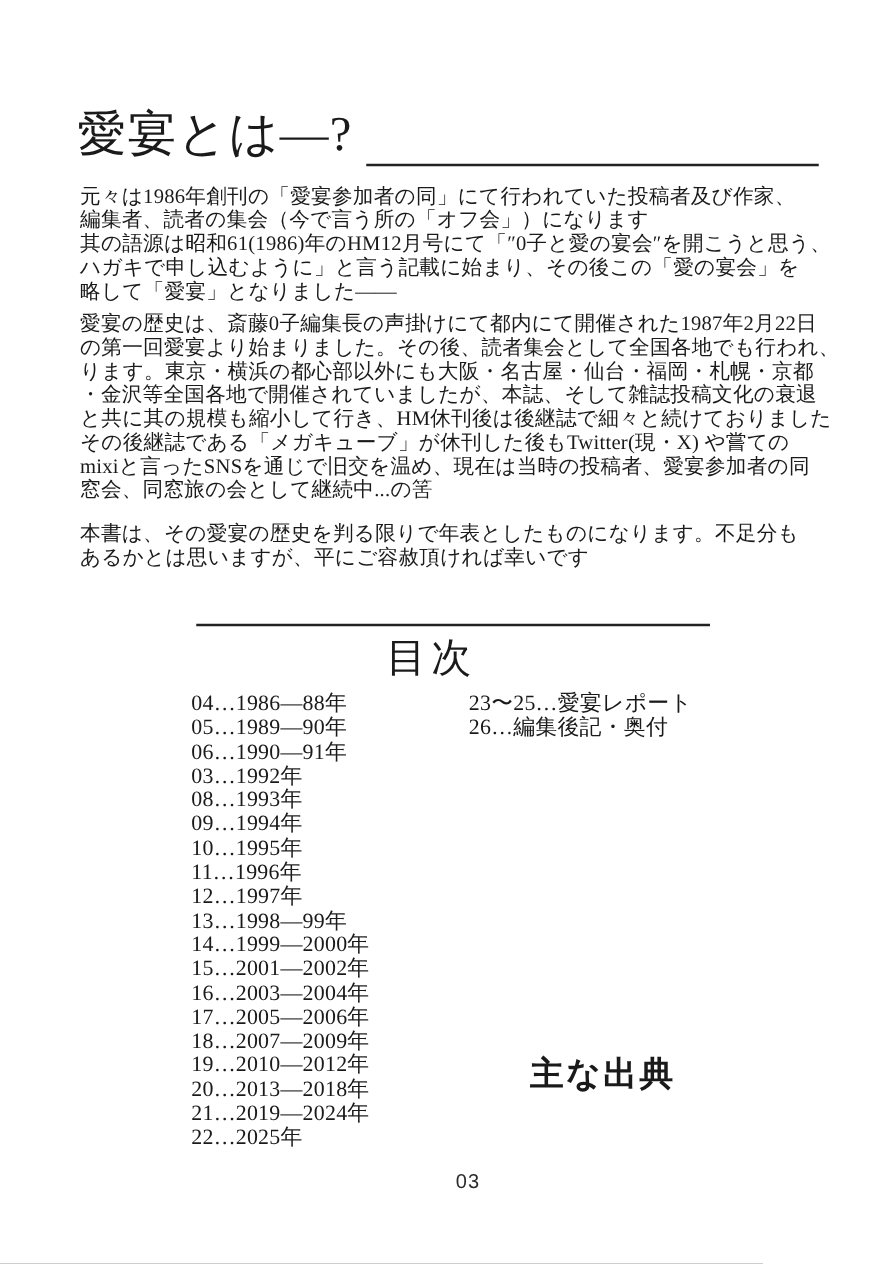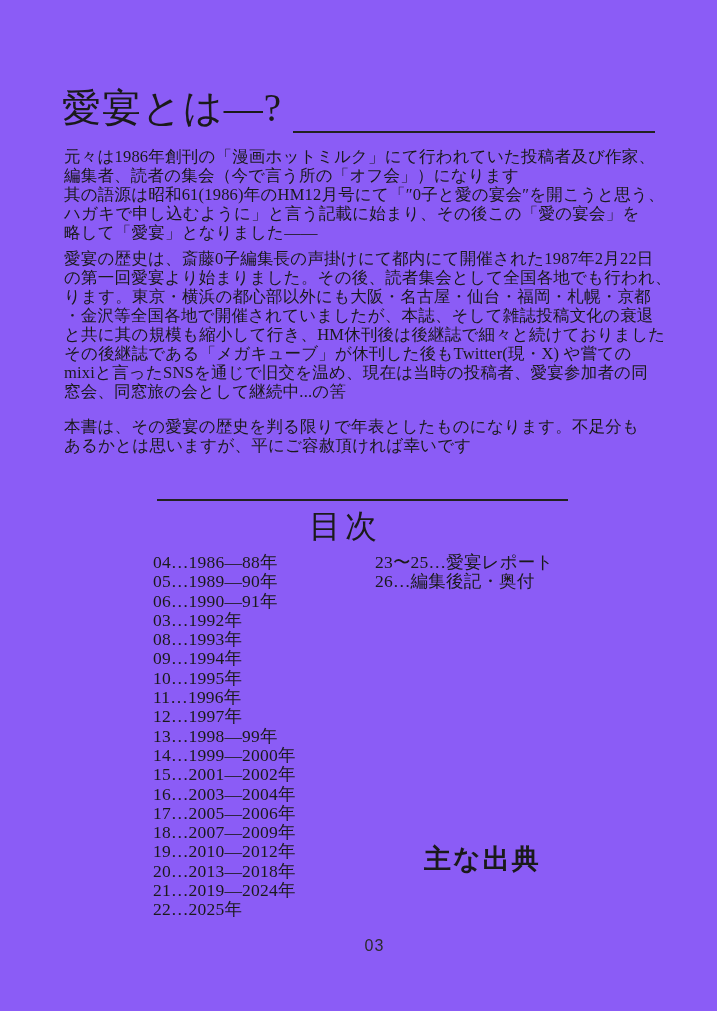--- a/index.html
+++ b/index.html
@@ -1,21 +1,21 @@
 <!DOCTYPE html>
 <html><head>
 <meta charset="utf-8">
 <style>
   html, body { margin: 0; padding: 0; background: #888; }
   .page {
     position: relative;
     width: 717px;
     height: 1011px;
     margin: 0 auto;
-    background: #8b5cf6;
+    background: #ffffff;
     color: #1a1a1a;
     font-family: "Liberation Serif", "DejaVu Serif", serif;
     overflow: hidden;
   }
   .abs { position: absolute; }
   .page-title {
     left: 62px; top: 86px;
     font-size: 39px;
     line-height: 1.15;
     white-space: nowrap;
@@ -84,21 +84,21 @@
 </head>
 <body>
 
 <div class="page">
 
   <div class="abs page-title">愛宴とは—?</div>
 
   <div class="abs title-underline"></div>
 
   <div class="abs para para-1">
-      <div>元々は1986年創刊の「漫画ホットミルク」にて行われていた投稿者及び作家、</div>
+      <div>元々は1986年創刊の「愛宴参加者の同」にて行われていた投稿者及び作家、</div>
       <div>編集者、読者の集会（今で言う所の「オフ会」）になります</div>
       <div>其の語源は昭和61(1986)年のHM12月号にて「″0子と愛の宴会″を開こうと思う、</div>
       <div>ハガキで申し込むように」と言う記載に始まり、その後この「愛の宴会」を</div>
       <div>略して「愛宴」となりました——</div>
     </div>
 
   <div class="abs para para-2">
       <div>愛宴の歴史は、斎藤0子編集長の声掛けにて都内にて開催された1987年2月22日</div>
       <div>の第一回愛宴より始まりました。その後、読者集会として全国各地でも行われ、</div>
       <div>ります。東京・横浜の都心部以外にも大阪・名古屋・仙台・福岡・札幌・京都</div>

